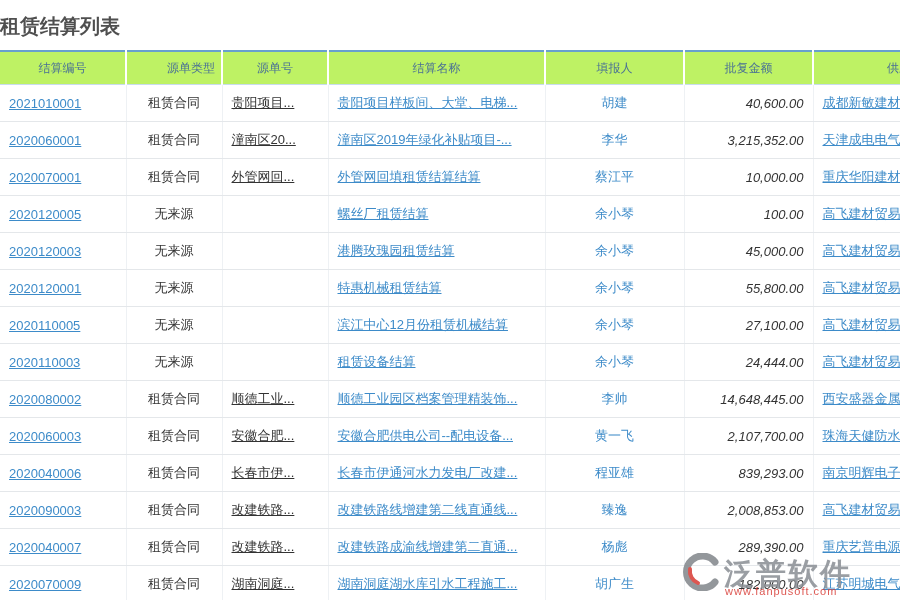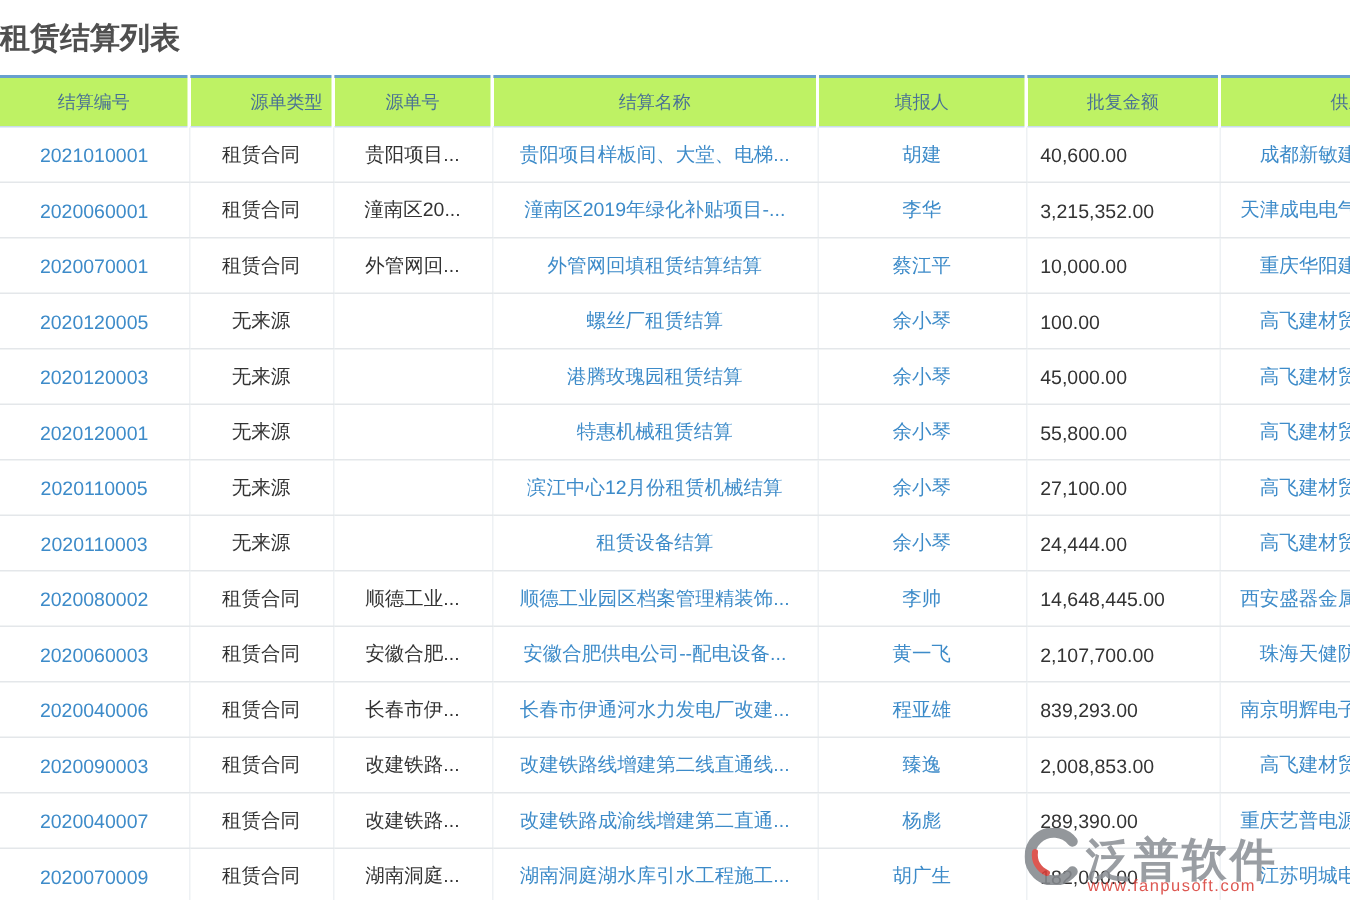--- a/index.html
+++ b/index.html
@@ -43,23 +43,23 @@
     border-right:1px solid #eef1f4;
     font-size:13px;
     padding:0 9px;
     white-space:nowrap;
     overflow:hidden;
     background:#ffffff;
   }
   table.settlement tbody td:last-child{border-right:none;}
   .link{color:#3d8bc9;}
   .dark{color:#333333;}
-  .align-left{text-align:center;}
+  .align-left{text-align:left;text-decoration:underline;}
   .align-center{text-align:center;}
-  .align-right{text-align:left;}
+  .align-right{text-align:right;font-style:italic;}
   
   .watermark{
     position:absolute;
     right:5px;
     bottom:1px;
     width:212px;
     opacity:0.88;
     pointer-events:none;
   }
   .wm-top{

